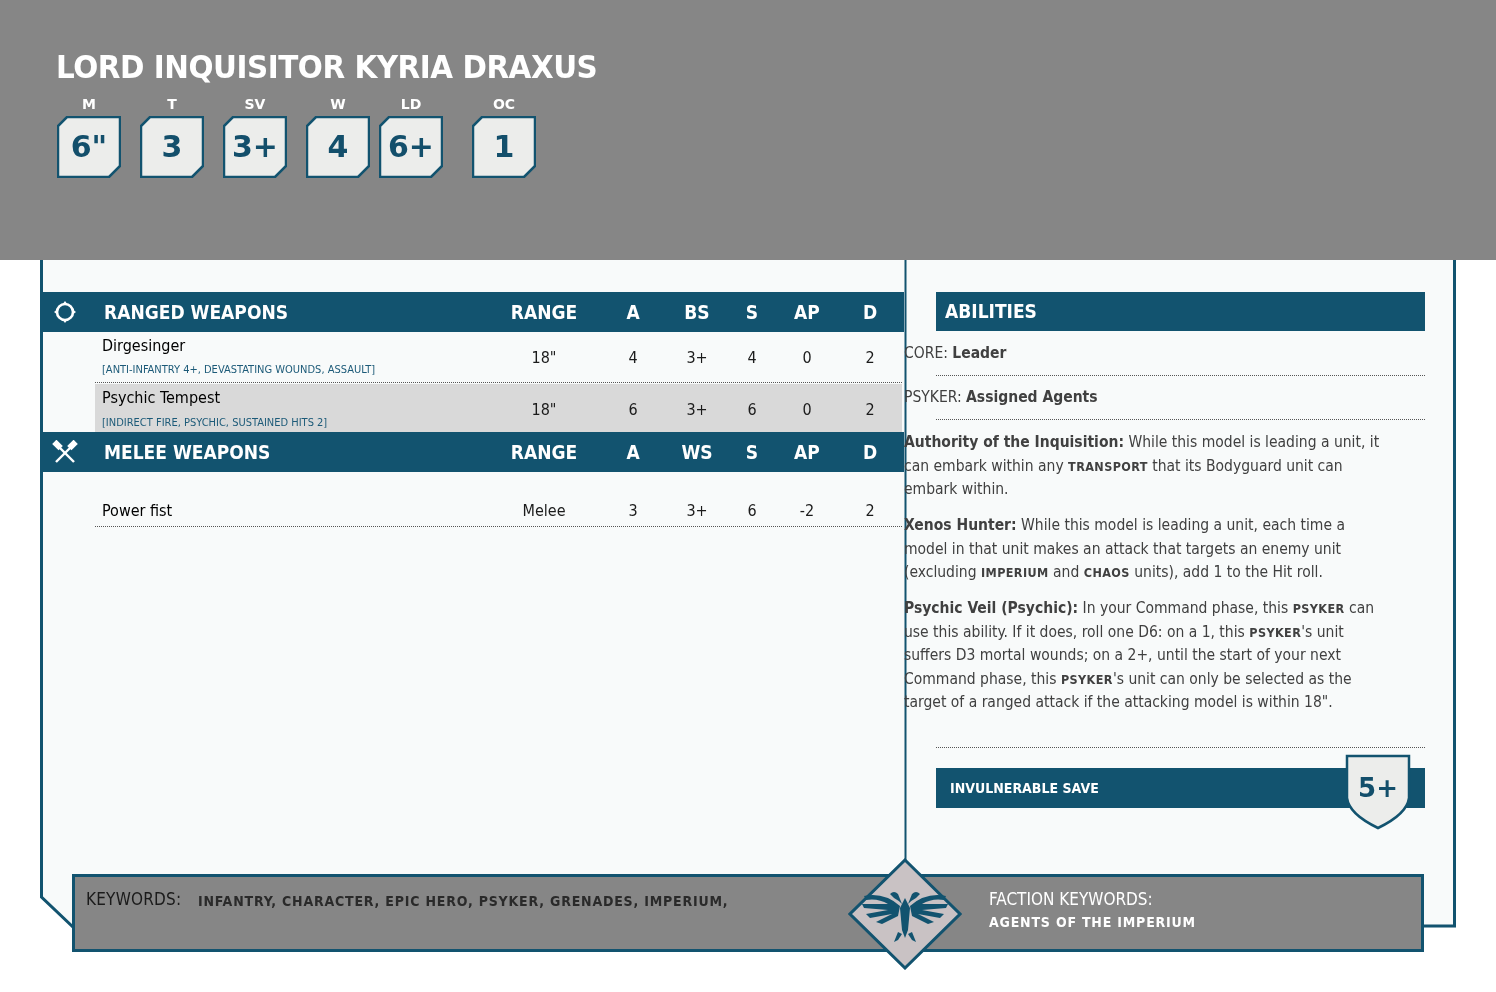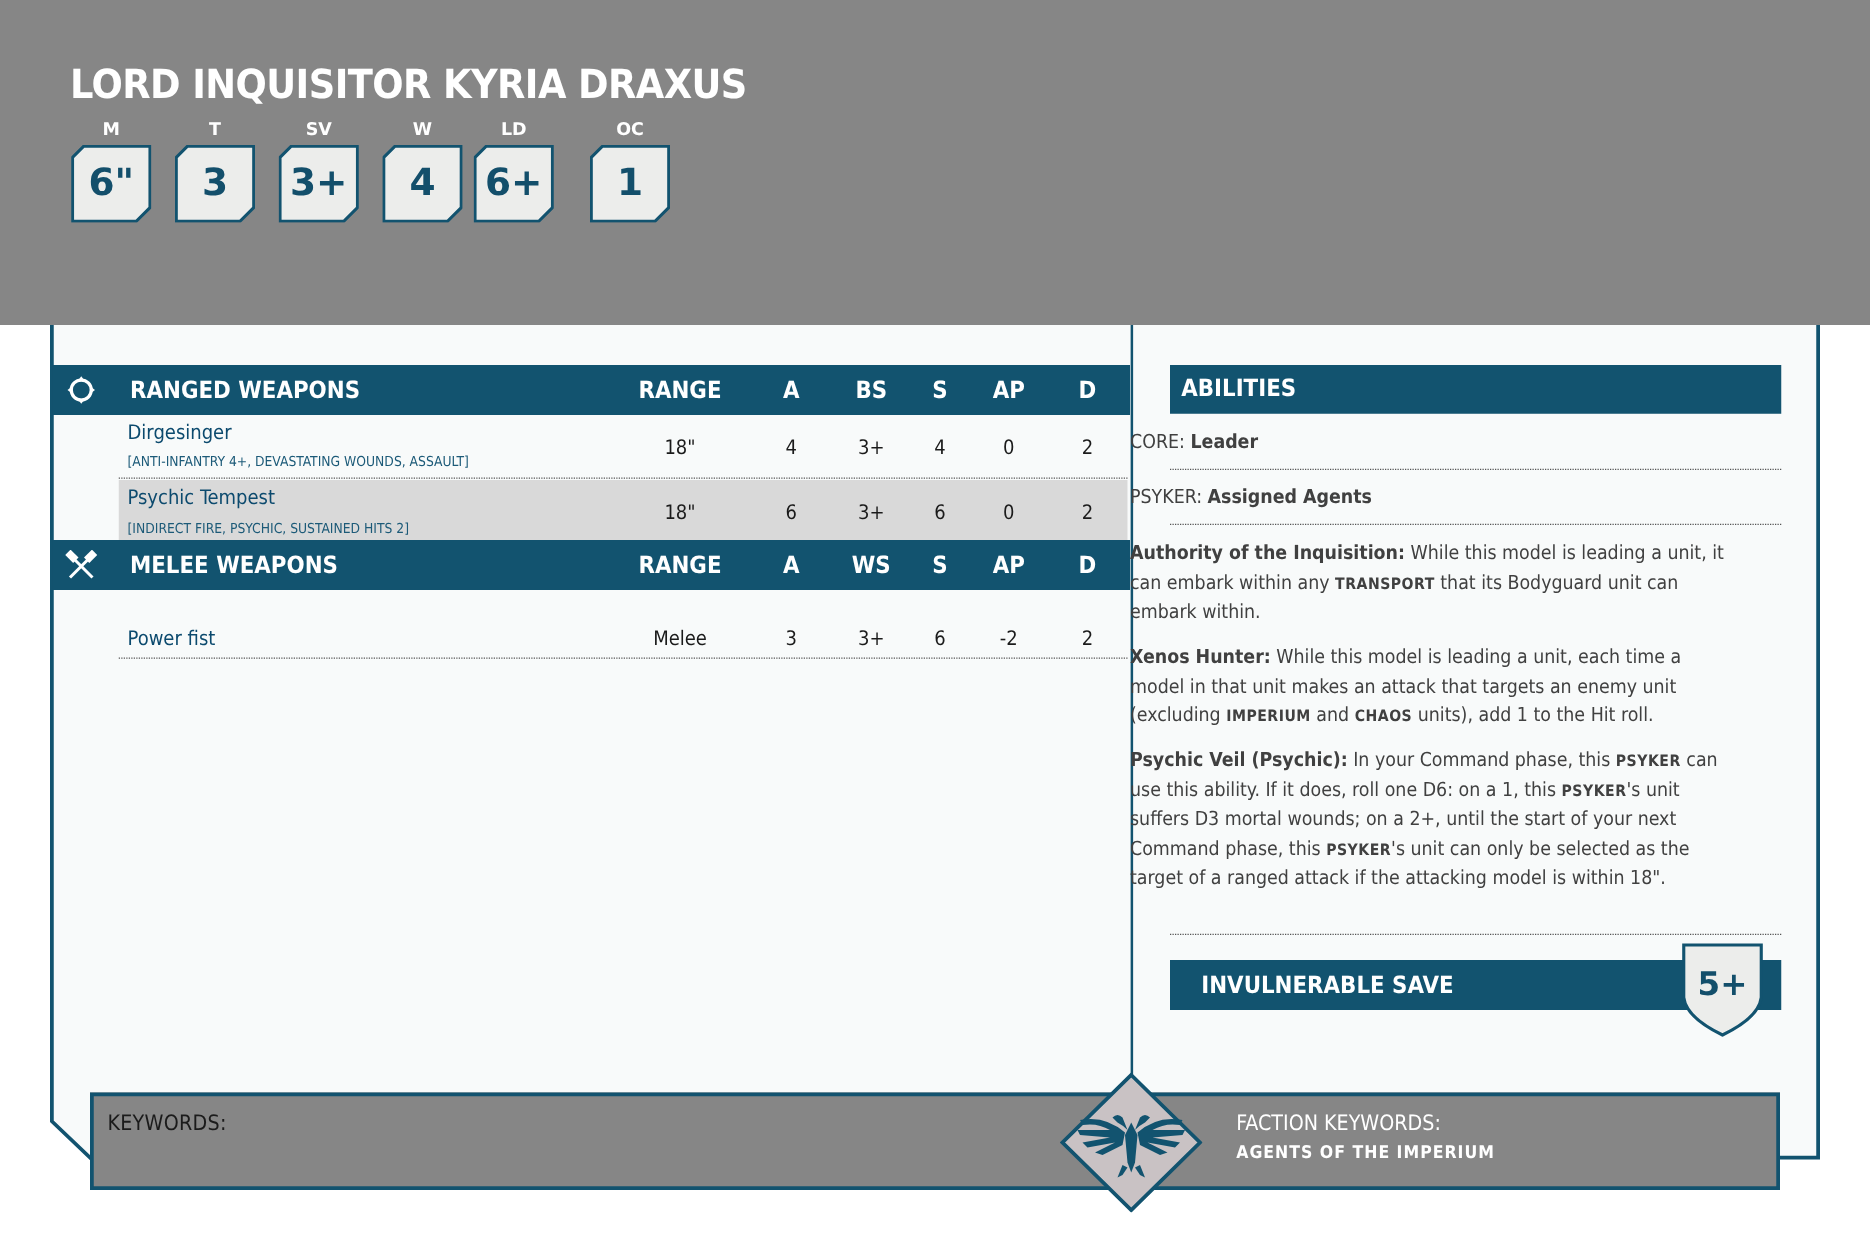--- a/index.html
+++ b/index.html
@@ -18,32 +18,32 @@
     .card { position: absolute; left: 40px; top: 260px; width: 1416px; height: 668px; }
     .card svg.frame { position: absolute; left: 0; top: 0; }
 
     .weapon-header { position: absolute; left: 42px; width: 862px; height: 40px; background: #12536f; color: #fff; font-family: "DejaVu Sans", sans-serif; font-weight: bold; font-size: 19px; }
     .weapon-header .icon { position: absolute; left: 10px; top: 8px; width: 26px; height: 24px; }
     .weapon-header .title { position: absolute; left: 62px; top: 0; height: 40px; line-height: 40px; transform: scaleX(0.9); transform-origin: left; white-space: nowrap; }
     .weapon-header .col { position: absolute; top: 0; height: 40px; line-height: 40px; text-align: center; transform: scaleX(0.9); }
 
     .wrow { position: absolute; left: 95px; width: 807px; border-bottom: 1px dotted #555; }
     .wrow.shaded { background: #d9d9d9; }
-    .wrow .wname { position: absolute; left: 7px; font-size: 16px; color: #0c4a6e; white-space: nowrap; text-align: center; }
+    .wrow .wname { position: absolute; left: 7px; font-size: 16px; color: #000000; white-space: nowrap; text-align: center; }
     .wrow .wkw { position: absolute; left: 7px; font-size: 11px; font-weight: normal; color: #1c5a78; white-space: nowrap; letter-spacing: 0px; }
     .wrow .cell { position: absolute; text-align: center; font-size: 16px; color: #1b1b1b; }
 
     .abilities-header { position: absolute; left: 936px; top: 292px; width: 489px; height: 39px; background: #12536f; color: #fff; font-family: "DejaVu Sans", sans-serif; font-weight: bold; font-size: 19px; line-height: 39px; padding-left: 9px; }
     .abilities-header span { display: inline-block; transform: scaleX(0.9); transform-origin: left; }
     .ab-line { position: absolute; left: 904px; width: 481px; font-size: 15.5px; line-height: 23.5px; color: #404040; }
     .ab-line b { font-weight: bold; }
     .sc { font-weight: bold; font-size: 12.5px; letter-spacing: 0.4px; }
     .dotline { position: absolute; left: 936px; width: 489px; border-bottom: 1px dotted #555; height: 0; }
 
-    .invuln { position: absolute; left: 936px; top: 768px; width: 489px; height: 40px; background: #12536f; color: #fff; font-family: "DejaVu Sans", sans-serif; font-weight: bold; font-size: 19px; line-height: 40px; padding-left: 25px; }
+    .invuln { position: absolute; left: 936px; top: 768px; width: 489px; height: 40px; background: #12536f; color: #fff; font-family: "DejaVu Sans", sans-serif; font-weight: bold; font-size: 14px; line-height: 40px; padding-left: 14px; }
     .invuln span.t { display: inline-block; transform: scaleX(0.9); transform-origin: left; }
     .shield { position: absolute; left: 1345px; top: 754px; width: 66px; height: 76px; }
     .shield-val { position: absolute; left: 1345px; top: 768px; width: 66px; text-align: center; font-family: "DejaVu Sans", sans-serif; font-weight: bold; font-size: 26px; color: #134f6b; line-height: 40px; }
 
     .kw-bar { position: absolute; left: 72px; top: 874px; width: 1352px; height: 78px; background: #868686; border: 3px solid #12536f; }
     .kw-label { position: absolute; left: 86px; top: 889px; font-size: 17px; color: #1b1b1b; letter-spacing: 0.2px; }
     .kw-values { position: absolute; left: 198px; top: 889px; width: 640px; font-size: 14px; font-weight: bold; color: #2a2a2a; line-height: 25px; letter-spacing: 0.8px; }
     .faction-label { position: absolute; left: 989px; top: 889px; font-size: 17px; color: #ffffff; }
     .faction-value { position: absolute; left: 989px; top: 914px; font-size: 14px; font-weight: bold; color: #ffffff; letter-spacing: 0.8px; }
 
@@ -220,20 +220,21 @@
   <span class="t">INVULNERABLE SAVE</span>
 </div>
 <svg class="shield" viewBox="0 0 66 76">
   <path d="M2,2 L64,2 L64,44 Q62,60 33,74 Q4,60 2,44 Z" fill="#ecedeb" stroke="#12536f" stroke-width="2.5"></path>
 </svg>
 <div class="shield-val">5+</div>
 
 <div class="kw-bar"></div>
 <div class="kw-label">KEYWORDS:</div>
 <div class="kw-values">
+  <div>INFANTRY, CHARACTER, EPIC HERO, PSYKER, GRENADES, IMPERIUM,</div>
 </div>
 
 <svg class="emblem" viewBox="0 0 114 112">
   <polygon points="57,2 112,56 57,110 2,56" fill="#c9c2c4" stroke="#12536f" stroke-width="3"></polygon>
   <g fill="#12536f">
 
     <path d="M57,40 L62,50 L60,72 L57,80 L54,72 L52,50 Z"></path>
 
     <path d="M50,36 Q46,32 42,36 L46,40 Q50,42 54,46 Z"></path>
     <path d="M64,36 Q68,32 72,36 L68,40 Q64,42 60,46 Z"></path>

